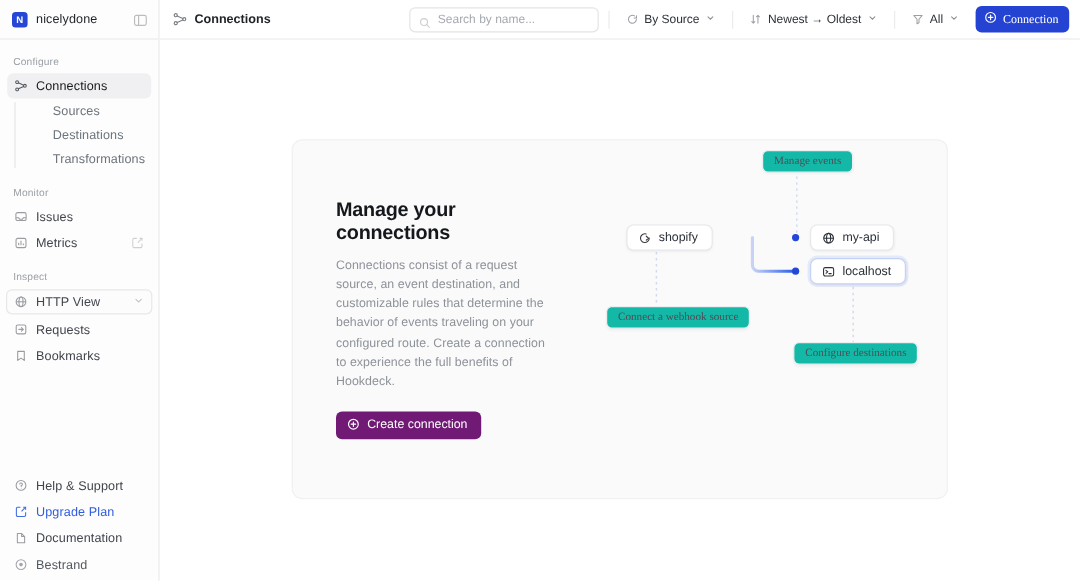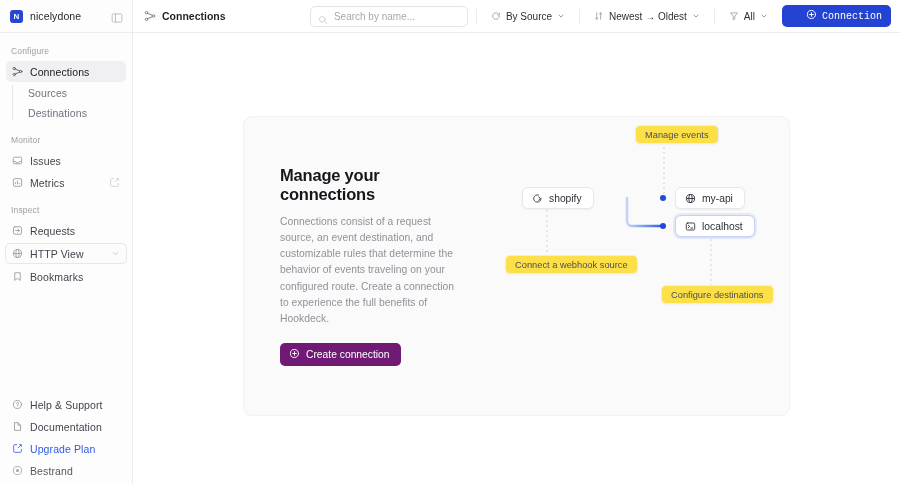--- a/index.html
+++ b/index.html
@@ -48,21 +48,21 @@
     font-size: 10.5px; color: #41464d; letter-spacing: .1px;
     position: relative;
   }
   .sb-item .ico { width: 11px; height: 11px; flex: 0 0 auto; opacity: .62; display:flex; align-items:center; justify-content:center;}
   .sb-item.active { background: #f0f0f2; color: #16191d; font-weight: 500; }
   .sb-item.active .ico { opacity: .85; }
   .sb-item.boxed {
     border: 1px solid #e7e7ea; background:#fcfcfd;
     height: 21px; margin: 2px 5px;
   }
-  .sb-sub-wrap { position: relative; padding-left: 12px; margin-left: 12px; }
+  .sb-sub-wrap { position: relative; padding-left: 28px; margin-left: 12px; }
   .sb-sub-wrap::before {
     content:""; position:absolute; left:0; top:2px; bottom:3px;
     width:1px; background:#e7e7ea;
   }
   .sb-sub {
     display:block; font-size: 10.5px; color:#6e747c;
     padding: 4px 0 4px 4px; cursor:pointer; letter-spacing:.1px;
   }
   .sb-trail { margin-left: auto; width: 11px; height: 11px; opacity: .4; }
   .chev { margin-left:auto; opacity:.45; }
@@ -96,23 +96,23 @@
   .tb-btn {
     height: 21px; display: flex; align-items: center; gap: 5px;
     padding: 0 6px; border-radius: 5px; cursor: pointer;
     font-size: 10px; color: #2c3138; font-weight: 500; white-space: nowrap;
   }
   .tb-btn .ico { width: 10px; height: 10px; opacity: .6; flex:0 0 auto;}
   .tb-sep { width:1px; height:15px; background:#ececee; }
 
   .primary-btn {
     height: 22px; background: #2443d3; color: #fff; border-radius: 5px;
-    display: flex; align-items: center; gap: 5px; padding: 0 9px 0 24px;
+    display: flex; align-items: center; gap: 5px; padding: 0 9px 0 7px;
     font-size: 10px; font-weight: 500; cursor: pointer; border: none;
-    font-family: Liberation Mono, monospace;
+    font-family: Liberation Serif, serif;
   }
 
   
   .content { flex: 1; position: relative; }
   .card {
     position: absolute; left: 110px; top: 83px;
     width: 547px; height: 300px;
     background: #fafafa; border: 1px solid #f1f1f2; border-radius: 9px;
     display: flex; align-items: center;
   }
@@ -139,25 +139,26 @@
     position: absolute; height: 22px; background: #fff;
     border: 1px solid #e6e8ec; border-radius: 6px;
     display: flex; align-items: center; gap: 6px; padding: 0 11px 0 9px;
     font-size: 10.3px; color: #2c3138; font-weight: 500;
     box-shadow: 0 1px 2px rgba(16,24,40,.05);
     white-space: nowrap;
   }
   .node .ico { width: 11px; height: 11px; flex:0 0 auto; display:flex; align-items:center; justify-content:center;}
   .node.sel { border-color: #c4d2f7; box-shadow: 0 0 0 2px rgba(90,130,240,.13), 0 1px 2px rgba(16,24,40,.05); }
   .tag {
-    position: absolute; height: 19px; background: #fde047;
+    position: absolute; height: 19px; background: #14b8a6;
     border: 1px solid #eceef1; border-radius: 5px;
     display: flex; align-items: center; padding: 0 9px;
     font-size: 9.3px; color: #4a4f57; white-space: nowrap;
     box-shadow: 0 1px 2px rgba(16,24,40,.04);
+    font-family: Liberation Serif, serif;
   }
 </style>
 </head>
 <body>
 
 <div class="app">
 
   <aside class="sidebar">
 
     <div class="sb-head">
@@ -184,20 +185,21 @@
             <line x1="4.8" y1="4.4" x2="11.2" y2="7.2"></line>
               <line x1="4.8" y1="11.6" x2="11.2" y2="8.8"></line>
           </svg>
         </span>
         <span>Connections</span>
       </div>
 
       <div class="sb-sub-wrap">
         <span class="sb-sub">Sources</span>
         <span class="sb-sub">Destinations</span>
+        <span class="sb-sub">Transformations</span>
       </div>
 
       <div class="sb-group-label" style="margin-top:8px;">Monitor</div>
 
       <div class="sb-item">
         <span class="ico">
           <svg viewBox="0 0 16 16" fill="none" stroke="#5c6269" stroke-width="1.3">
             <rect x="1.8" y="3.2" width="12.4" height="9.6" rx="2"></rect>
               <path d="M1.8 9.5h3.4l1.1 1.7h3.4l1.1-1.7h3.4"></path>
           </svg>
@@ -219,46 +221,46 @@
           <svg viewBox="0 0 16 16" fill="none" stroke="#8a8f96" stroke-width="1.3">
             <path d="M13.6 8.6V12a1.6 1.6 0 0 1-1.6 1.6H4A1.6 1.6 0 0 1 2.4 12V4A1.6 1.6 0 0 1 4 2.4h3.4"></path>
             <path d="M10.6 2.4h3v3"></path>
               <line x1="13.6" y1="2.4" x2="8.6" y2="7.4"></line>
           </svg>
         </span>
       </div>
 
       <div class="sb-group-label" style="margin-top:8px;">Inspect</div>
 
-      <div class="sb-item">
-        <span class="ico">
-          <svg viewBox="0 0 16 16" fill="none" stroke="#5c6269" stroke-width="1.3" stroke-linecap="round">
-            <rect x="2.2" y="2.6" width="11.6" height="10.8" rx="2"></rect>
-              <path d="M5.4 8h5.2M8.6 5.8 10.8 8l-2.2 2.2"></path>
-          </svg>
-        </span>
-        <span>Requests</span>
-      </div>
-
       <div class="sb-item boxed">
         <span class="ico">
           <svg viewBox="0 0 16 16" fill="none" stroke="#5c6269" stroke-width="1.3">
             <circle cx="8" cy="8" r="5.9"></circle>
               <ellipse cx="8" cy="8" rx="2.5" ry="5.9"></ellipse>
               <line x1="2.1" y1="8" x2="13.9" y2="8"></line>
           </svg>
         </span>
         <span>HTTP View</span>
         <span class="chev">
           <svg width="9" height="9" viewBox="0 0 16 16" fill="none" stroke="#7b8088" stroke-width="1.6" stroke-linecap="round">
               <path d="M4 6.2 8 10l4-3.8"></path>
             </svg>
         </span>
       </div>
 
+      <div class="sb-item">
+        <span class="ico">
+          <svg viewBox="0 0 16 16" fill="none" stroke="#5c6269" stroke-width="1.3" stroke-linecap="round">
+            <rect x="2.2" y="2.6" width="11.6" height="10.8" rx="2"></rect>
+              <path d="M5.4 8h5.2M8.6 5.8 10.8 8l-2.2 2.2"></path>
+          </svg>
+        </span>
+        <span>Requests</span>
+      </div>
+
 
       <div class="sb-item">
         <span class="ico">
           <svg viewBox="0 0 16 16" fill="none" stroke="#5c6269" stroke-width="1.3" stroke-linejoin="round">
             <path d="M4 2.6h8v11l-4-2.8-4 2.8z"></path>
           </svg>
         </span>
         <span>Bookmarks</span>
       </div>
     </div>
@@ -268,39 +270,39 @@
         <span class="ico">
           <svg viewBox="0 0 16 16" fill="none" stroke="#5c6269" stroke-width="1.3" stroke-linecap="round">
             <circle cx="8" cy="8" r="5.9"></circle>
               <path d="M6.5 6.3a1.6 1.6 0 1 1 1.8 1.9V9.4"></path>
               <circle cx="8.2" cy="11.3" r=".55" fill="#5c6269" stroke="none"></circle>
           </svg>
         </span>
         <span>Help &amp; Support</span>
       </div>
 
-      <div class="sb-item">
-        <span class="ico">
-          <svg viewBox="0 0 16 16" fill="none" stroke="#5c6269" stroke-width="1.3" stroke-linejoin="round">
-            <path d="M3.6 2.4h5.2l3.6 3.6v7.6H3.6z"></path>
-              <path d="M8.8 2.4V6h3.6"></path>
-          </svg>
-        </span>
-        <span>Documentation</span>
-      </div>
-
       <div class="sb-item link-blue">
         <span class="ico">
           <svg viewBox="0 0 16 16" fill="none" stroke="#2f5ce0" stroke-width="1.3">
             <path d="M13.6 8.6V12a1.6 1.6 0 0 1-1.6 1.6H4A1.6 1.6 0 0 1 2.4 12V4A1.6 1.6 0 0 1 4 2.4h3.4"></path>
             <path d="M10.6 2.4h3v3"></path>
               <line x1="13.6" y1="2.4" x2="8.6" y2="7.4"></line>
           </svg>
         </span>
         <span>Upgrade Plan</span>
+      </div>
+
+      <div class="sb-item">
+        <span class="ico">
+          <svg viewBox="0 0 16 16" fill="none" stroke="#5c6269" stroke-width="1.3" stroke-linejoin="round">
+            <path d="M3.6 2.4h5.2l3.6 3.6v7.6H3.6z"></path>
+              <path d="M8.8 2.4V6h3.6"></path>
+          </svg>
+        </span>
+        <span>Documentation</span>
       </div>
 
       <div class="sb-item cutoff">
         <span class="ico">
           <svg viewBox="0 0 16 16" fill="none" stroke="#5c6269" stroke-width="1.3">
             <circle cx="8" cy="8" r="5.9"></circle>
               <circle cx="8" cy="8" r="2.2" fill="#5c6269" stroke="none"></circle>
           </svg>
         </span>
         <span>Bestrand</span>

